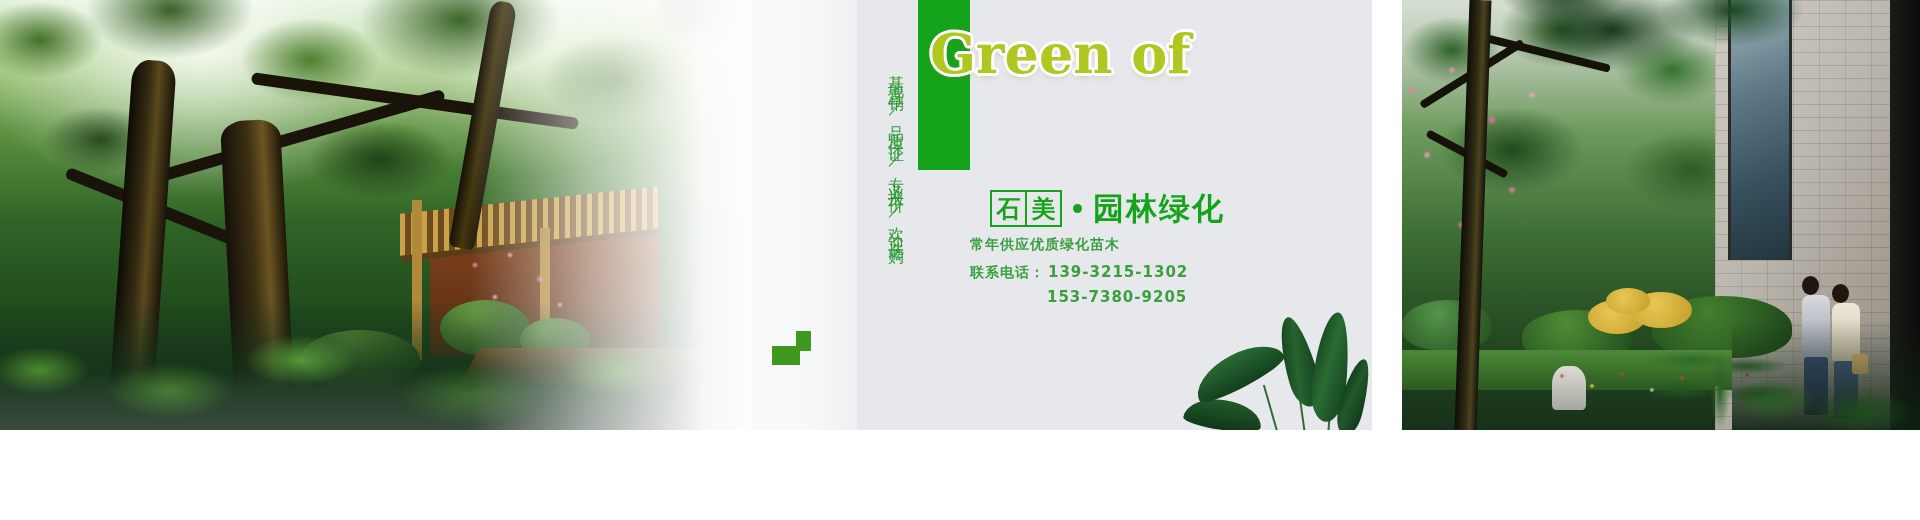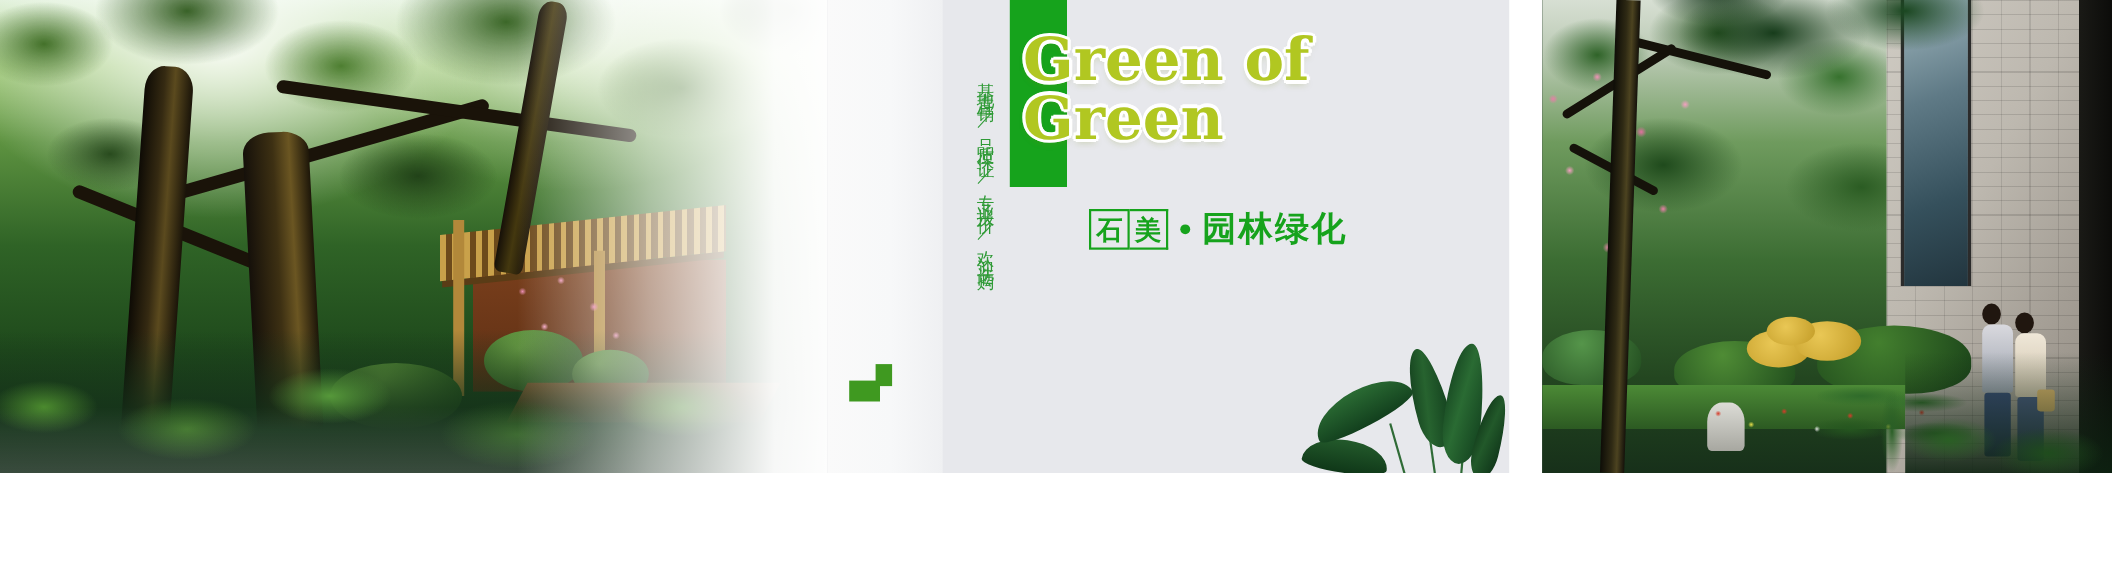--- a/index.html
+++ b/index.html
@@ -323,32 +323,39 @@
   </div>
 
   <div class="panel-center">
     <div class="pc-white"></div>
     <div class="pc-greenbar"></div>
 
     <div class="pc-vtext">基地直销／品质保证／专业报价／欢迎选购</div>
 
     <div class="pc-title">
       <span class="l1">Green of</span>
-      <span class="l2">Green</span>
     </div>
 
     <div class="pc-logo">
       <span class="boxc">
         <span>石</span>
         <span>美</span>
       </span>
       <span class="dot"></span>
       <span class="word">园林绿化</span>
     </div>
 
+    <div class="pc-contact">
+      <div class="pc-line1">常年供应优质绿化苗木</div>
+      <div class="pc-line2">
+        <span class="lbl">联系电话：</span>
+        <span>139-3215-1302</span>
+      </div>
+      <div class="pc-line3">153-7380-9205</div>
+    </div>
 
     <div class="pc-squares">
       <div class="pc-sq pc-sq-a"></div>
       <div class="pc-sq pc-sq-b"></div>
     </div>
 
     <div class="pc-leaves">
       <div class="stem st3"></div>
       <div class="stem st2"></div>
       <div class="stem st1"></div>

